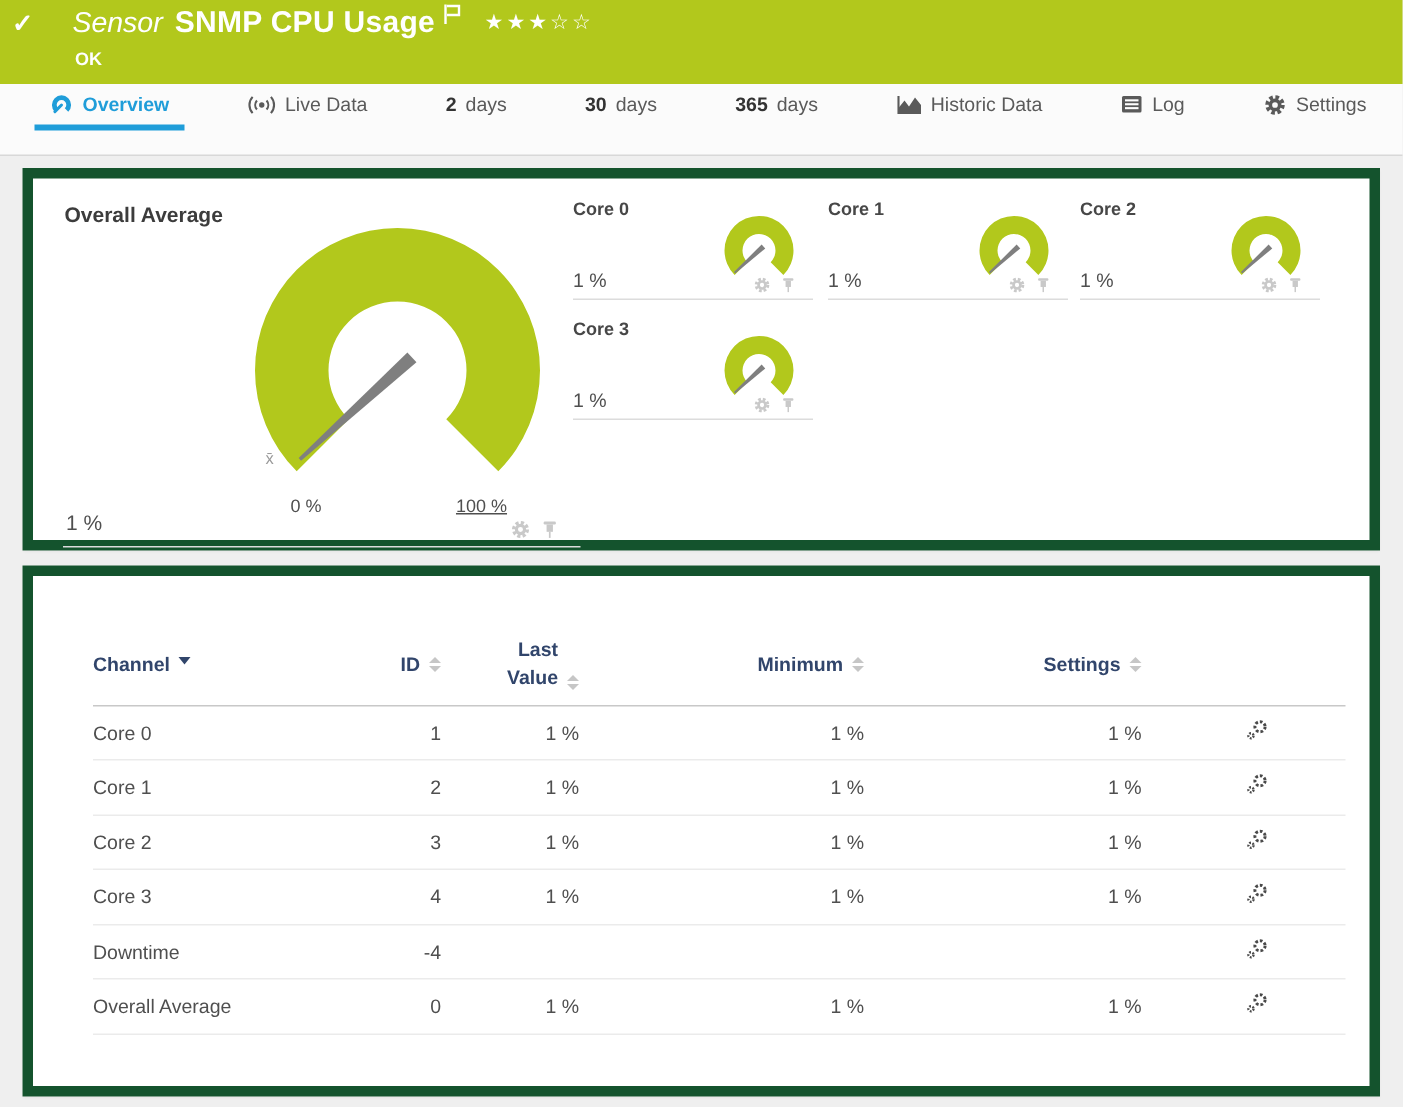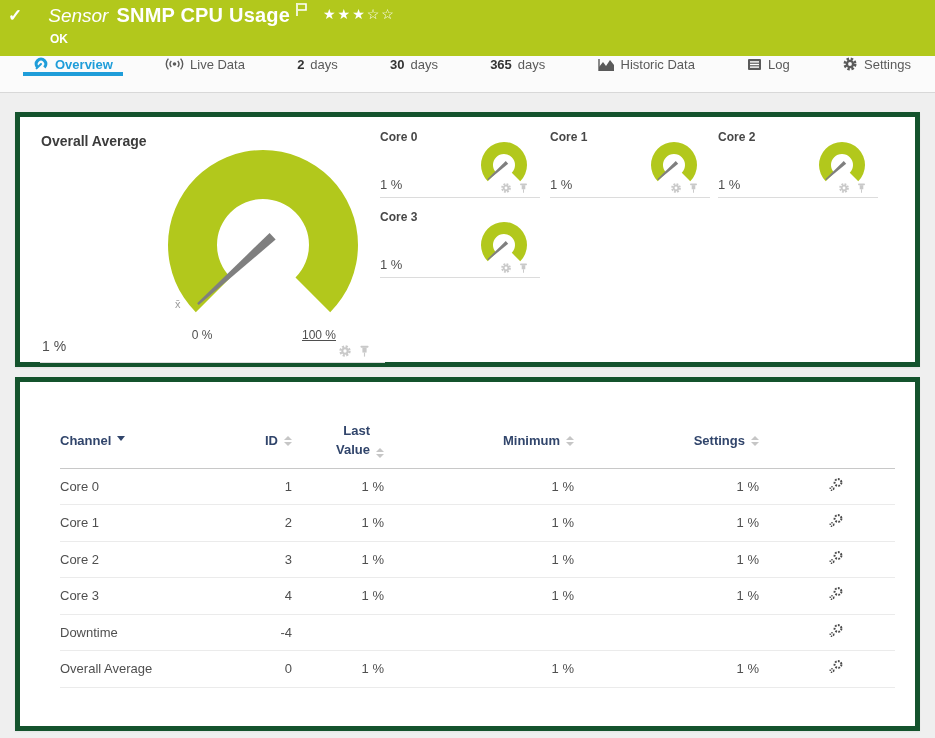--- a/index.html
+++ b/index.html
@@ -10,31 +10,31 @@
   .topbar { position:absolute; left:0; top:0; width:935px; height:56px; background:#b2c81c; color:#fff; }
   .topbar .line1 { position:absolute; left:8px; top:4px; display:flex; align-items:center; }
   .check { font-size:17px; font-weight:bold; margin-right:8px; }
   .kind { font-style:italic; font-size:19px; margin-right:8px;margin-left:18px; }
   .sensor-title { font-weight:bold; font-size:20px; letter-spacing:.2px; }
   .flag { margin:-8px 0 0 5px; }
   .stars { margin:-4px 0 0 14px; font-size:14px; letter-spacing:2px; cursor:pointer; }
   .status-ok { position:absolute; left:50px; top:32px; font-size:12px; font-weight:bold; }
 
   
-  .tabbar { position:absolute; left:0; top:56px; width:935px; height:37px; background:#fbfbfb;
+  .tabbar { position:absolute; left:0; top:56px; width:935px; height:48px; background:#fbfbfb;
             border-bottom:1px solid #d8d8d8; display:flex; align-items:stretch;
             padding:0 14px 16px 23px; justify-content:space-between;text-align:right; }
   .tab { display:flex; align-items:center; gap:6px; font-size:13px; color:#5a5a5a; cursor:pointer;
          padding:0 10px; border-bottom:4px solid transparent; white-space:nowrap; }
   .tab .num { font-weight:bold; color:#333; }
   .tab.active { color:#1f9dd9; font-weight:bold; border-bottom-color:#1f9dd9; }
   .tab svg { flex:none; }
 
   
-  .panel { position:absolute; background:#fff; border:5px solid #14532d; box-shadow:0 1px 2px rgba(0,0,0,.05); }
+  .panel { position:absolute; background:#fff; border:7px solid #14532d; box-shadow:0 1px 2px rgba(0,0,0,.05); }
   .panel.gauges { left:15px; top:112px; width:905px; height:255px; }
   .panel.table-panel { left:15px; top:377px; width:905px; height:354px; }
 
   .g-title { position:absolute; left:21px; top:16px; font-size:14px; font-weight:bold; color:#3c3c3c; }
   .big-gauge-svg { position:absolute; left:123px; top:8px; }
   .axis-label { position:absolute; top:211px; width:70px; text-align:center; font-size:12px; color:#4f4f4f; }
   .axis-label.min { left:147px; }
   .axis-label.max { left:264px;text-decoration:underline; }
   .xbar { position:absolute; left:155px; top:181px; font-size:11px; color:#9a9a9a; }
   .big-value { position:absolute; left:22px; top:221px; font-size:14px; color:#4f4f4f; }

